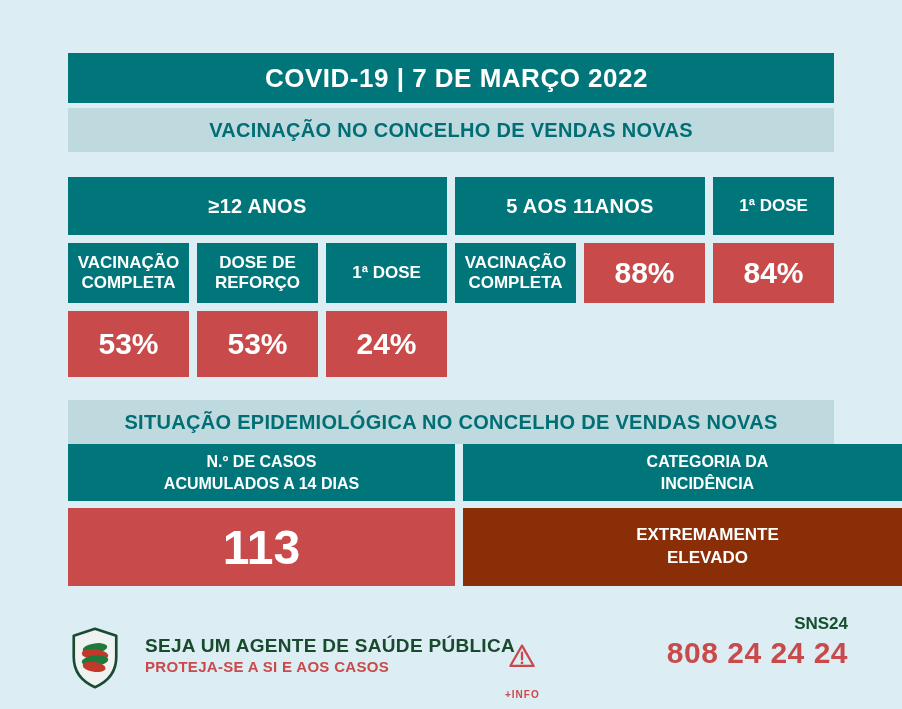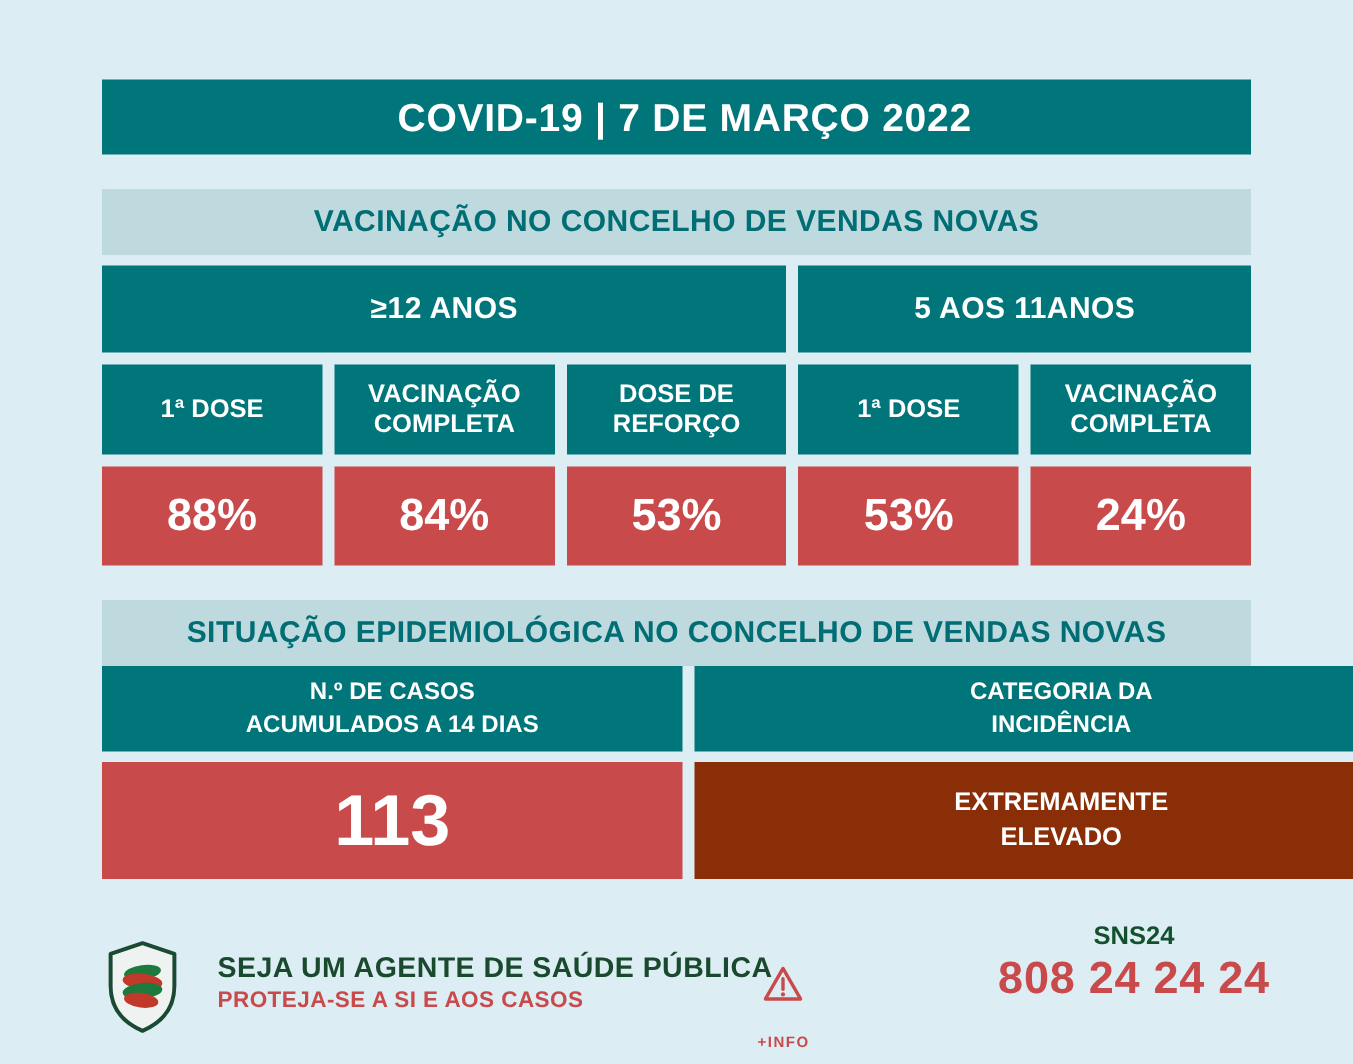--- a/index.html
+++ b/index.html
@@ -34,30 +34,30 @@
     letter-spacing: 0.5px;
     padding-left: 11px;
   }
   .section-bar {
     background: #bedade;
     color: #006e74;
     font-size: 20px;
     letter-spacing: 0.3px;
     height: 44px;
   }
-  .vacc-section-bar { top: 126px; }
+  .vacc-section-bar { top: 108px; }
   .epi-section-bar  { top: 400px; }
 
   .vacc-grid {
     position: absolute;
     left: 68px;
     top: 177px;
     width: 766px;
     display: grid;
-    grid-template-columns: repeat(5, 1fr);
+    grid-template-columns: repeat(6, 1fr);
     grid-template-rows: 58px 60px 66px;
     column-gap: 8px;
     row-gap: 8px;
   }
   .cell {
     display: flex;
     align-items: center;
     justify-content: center;
     text-align: center;
     white-space: pre-line;
@@ -115,21 +115,21 @@
   .shield { position: absolute; left: 68px; top: 17px; }
   .slogan { position: absolute; left: 145px; top: 24px; line-height: 1.25; }
   .slogan-line1 { color: #1a4a2e; font-size: 19px; letter-spacing: 0.3px; }
   .slogan-line2 { color: #c94a4b; font-size: 15px; letter-spacing: 0.3px; }
   .info-block {
     position: absolute; left: 406px; top: 33px;
     display: flex; align-items: center; gap: 16px; flex-direction: column;
   }
   .info-prefix { color: #c94a4b; font-size: 10px; letter-spacing: 1px; }
   .website { color: #c94a4b; font-size: 16px; letter-spacing: 0.3px; text-decoration: none; }
-  .sns-block { position: absolute; left: 664px; top: 4px; width: 184px; text-align: center; }
+  .sns-block { position: absolute; left: 664px; top: 4px; width: 184px; text-align: right; }
   .sns-label { color: #14502d; font-size: 17px; }
   .sns-number { color: #c94a4b; font-size: 30px; letter-spacing: 0.5px; margin-top: 2px; white-space: nowrap; }
 </style>
 </head>
 <body>
 
 <div class="poster">
 
   <div class="bar title-bar">COVID-19 | 7 DE MARÇO 2022</div>
 

